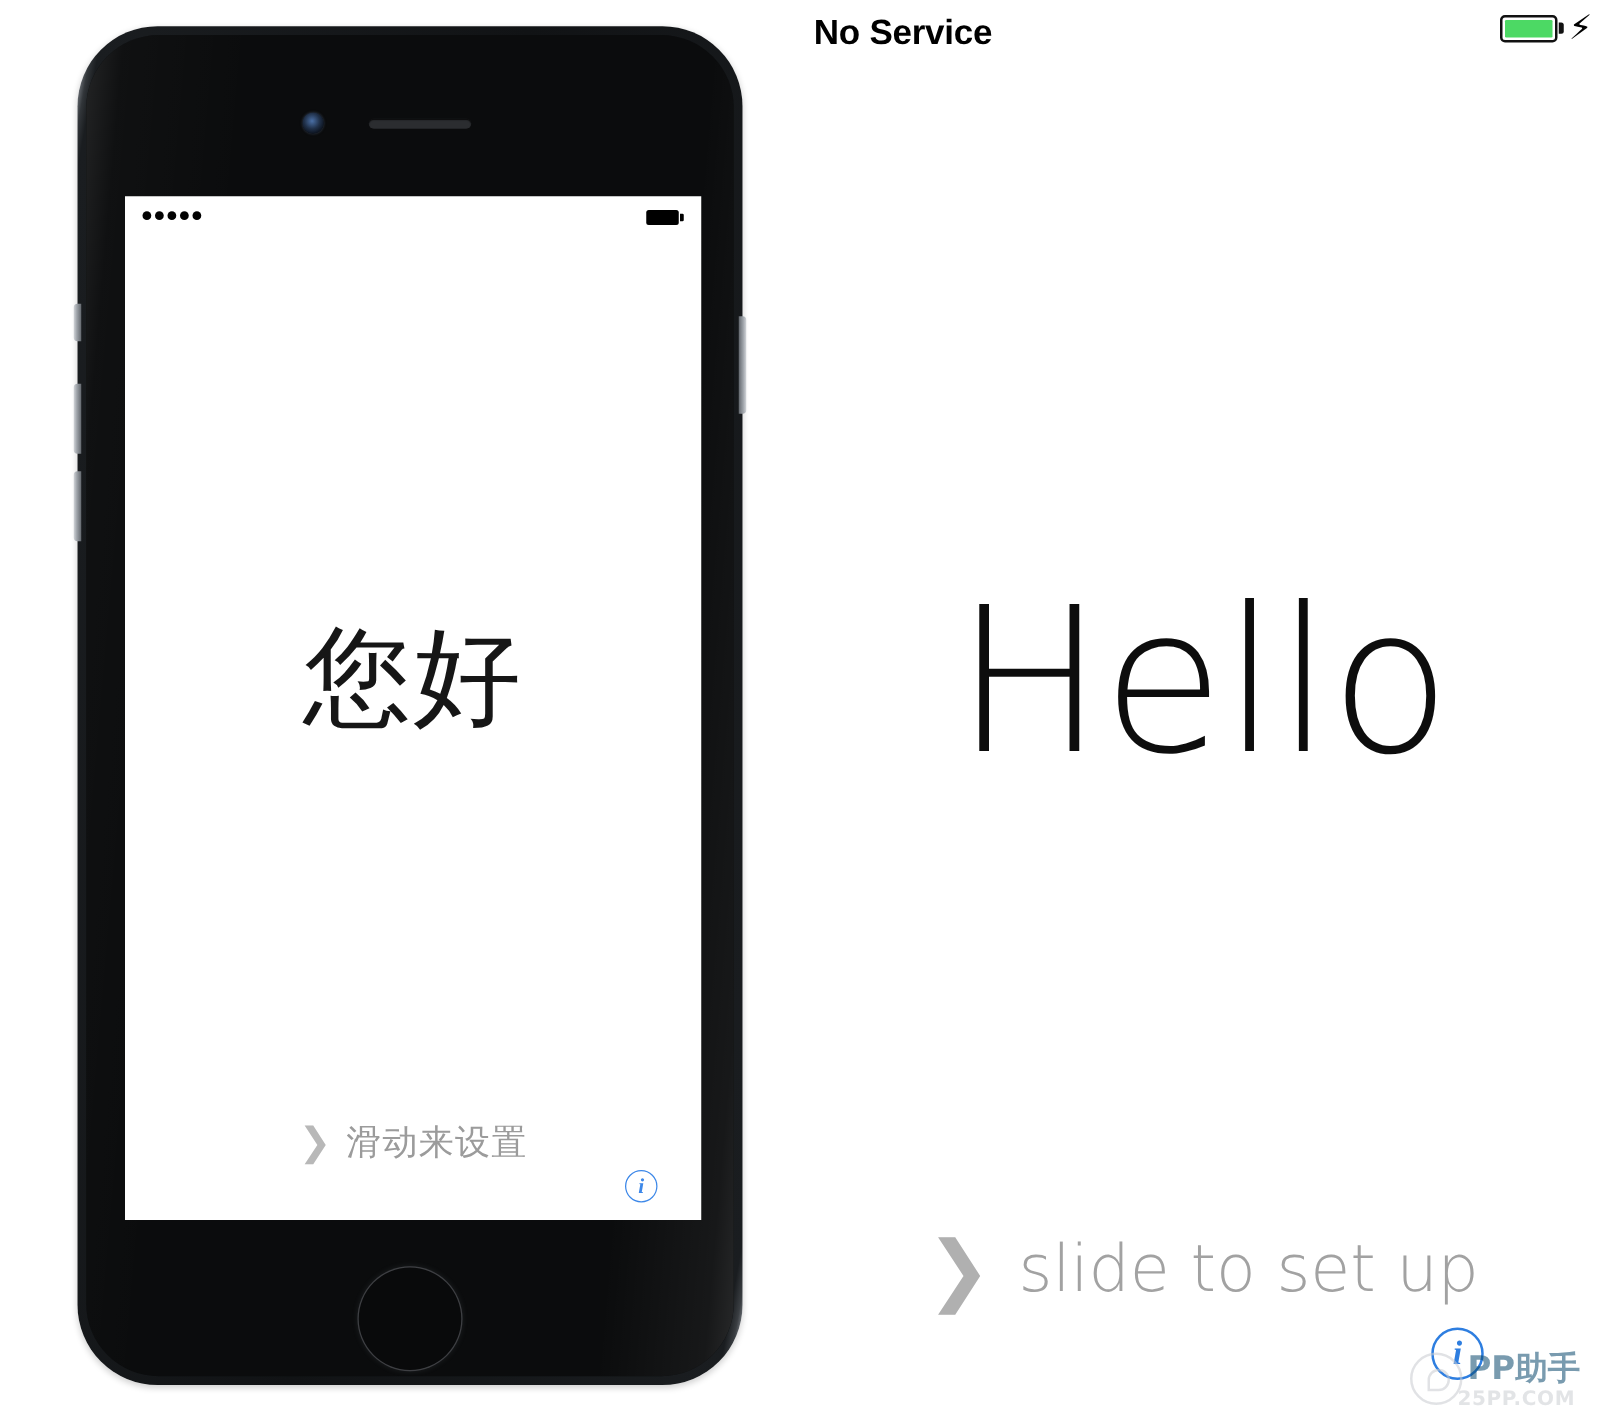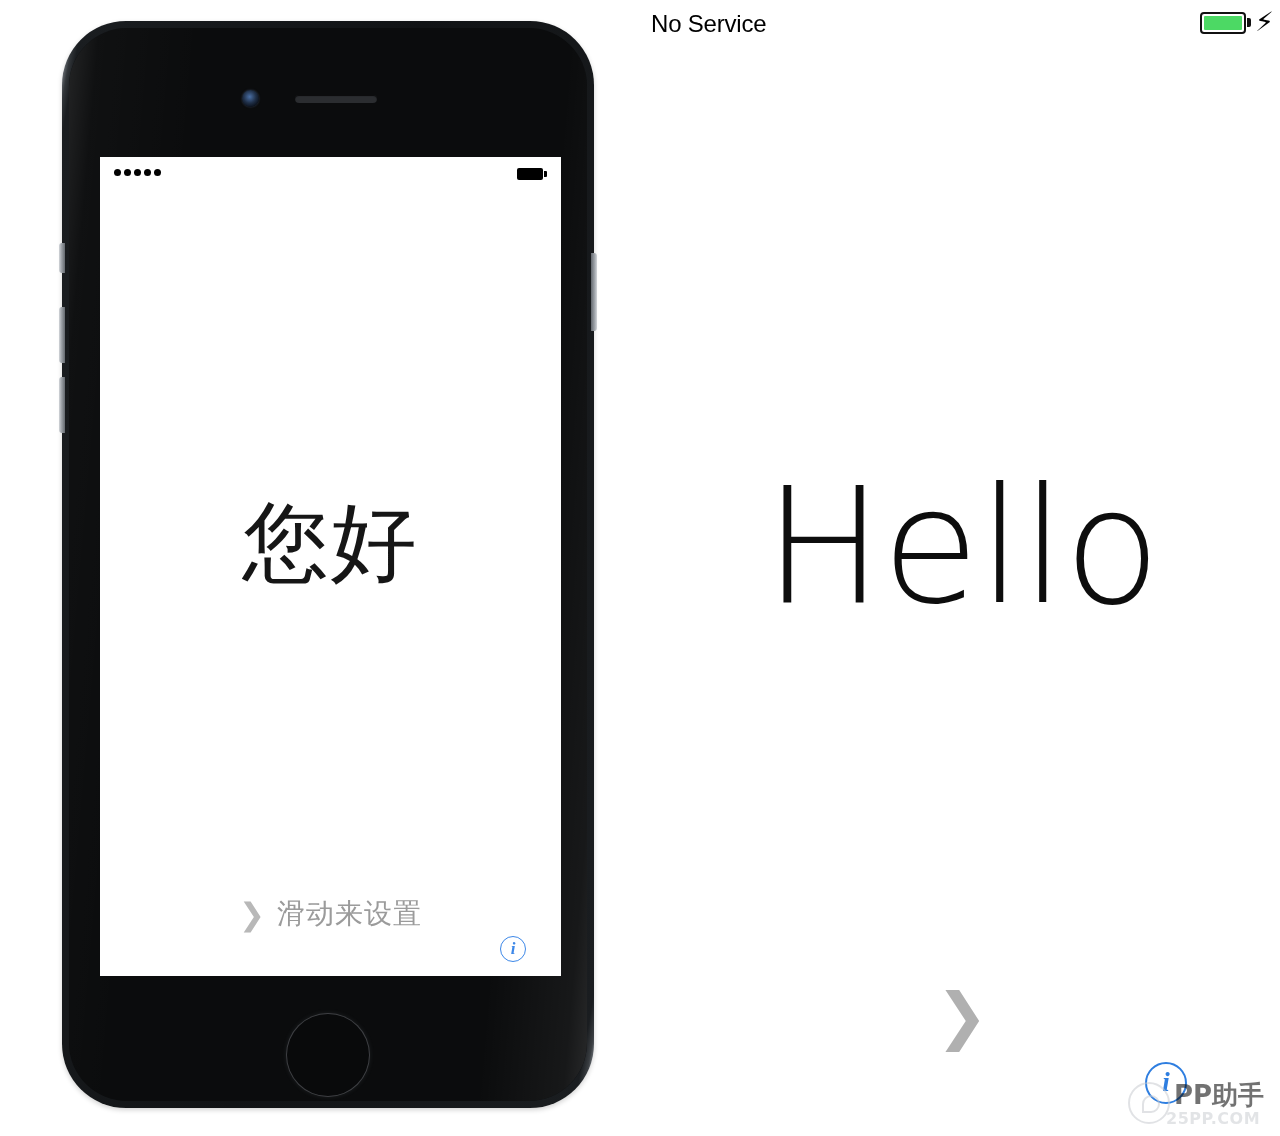--- a/index.html
+++ b/index.html
@@ -21,22 +21,22 @@
     position: absolute;
     top: 0;
     left: 0;
     width: 1280px;
     height: 50px;
   }
   #carrier-label {
     position: absolute;
     left: 651px;
     top: 10px;
-    font-size: 24px;
-    font-weight: 400;
+    font-size: 28px;
+    font-weight: 700;
     color: #000000;
     letter-spacing: -0.2px;
     white-space: nowrap;
   }
   #top-battery {
     position: absolute;
     right: 34px;
     top: 12px;
     width: 46px;
     height: 22px;
@@ -394,21 +394,21 @@
     box-sizing: border-box;
   }
   #watermark-brand {
     position: absolute;
     left: 46px;
     top: 0px;
     font-family: "DejaVu Sans", sans-serif;
     font-size: 26px;
     line-height: 30px;
     font-weight: 700;
-    color: #000000;
+    color: #0c4a6e;
     white-space: nowrap;
   }
   #watermark-domain {
     position: absolute;
     left: 38px;
     top: 30px;
     font-family: "DejaVu Sans", sans-serif;
     font-size: 16px;
     line-height: 18px;
     font-weight: 700;
@@ -467,20 +467,21 @@
     <div id="home-button"></div>
     <div id="phone-glass-sheen"></div>
   </div>
 </div>
 
 <div id="setup-panel">
   <div id="hello-greeting">Hello</div>
 
   <div id="slide-row">
     <span id="slide-chevron">❯</span>
+    <span id="slide-label">slide to set up</span>
   </div>
 
   <div id="info-button">i</div>
 </div>
 
 <div id="watermark">
   <div id="watermark-logo">
     <div id="watermark-logo-inner"></div>
   </div>
   <div id="watermark-brand">PP助手</div>

